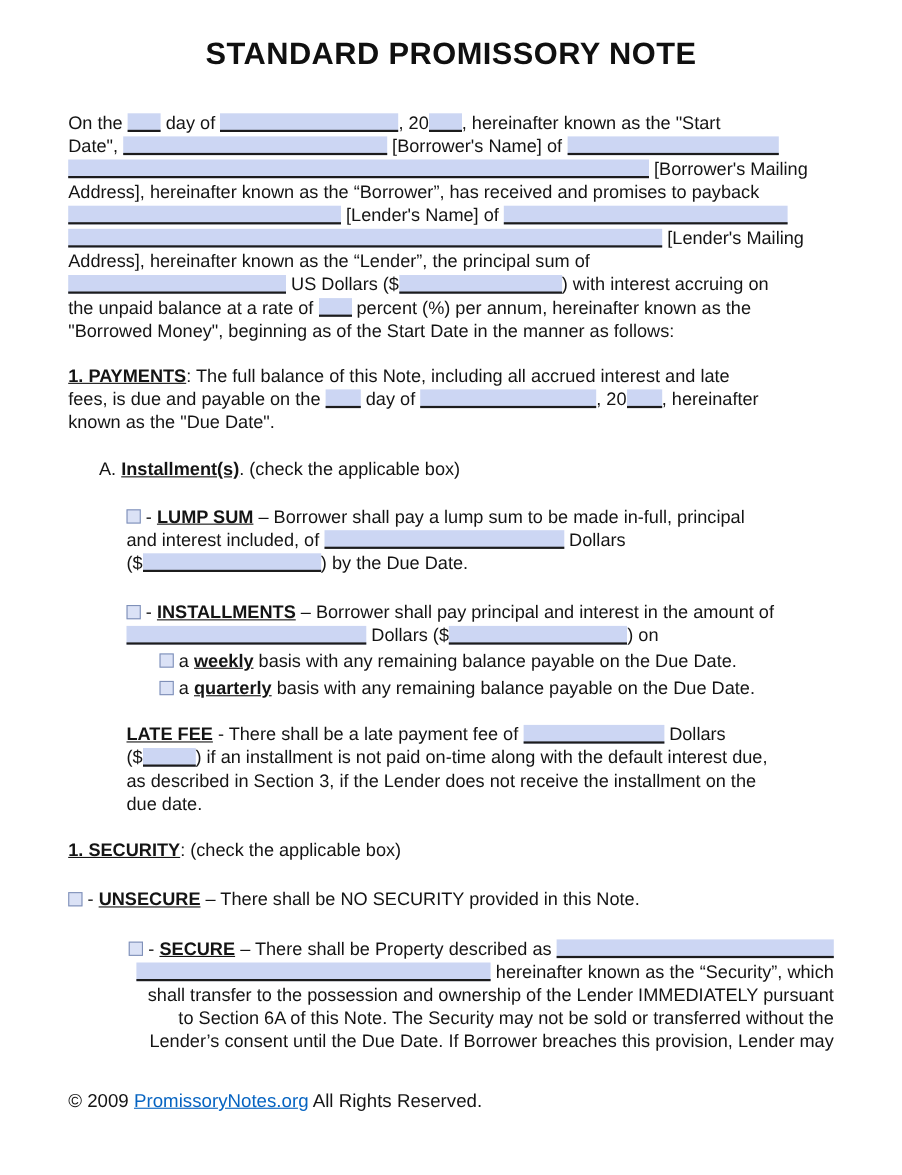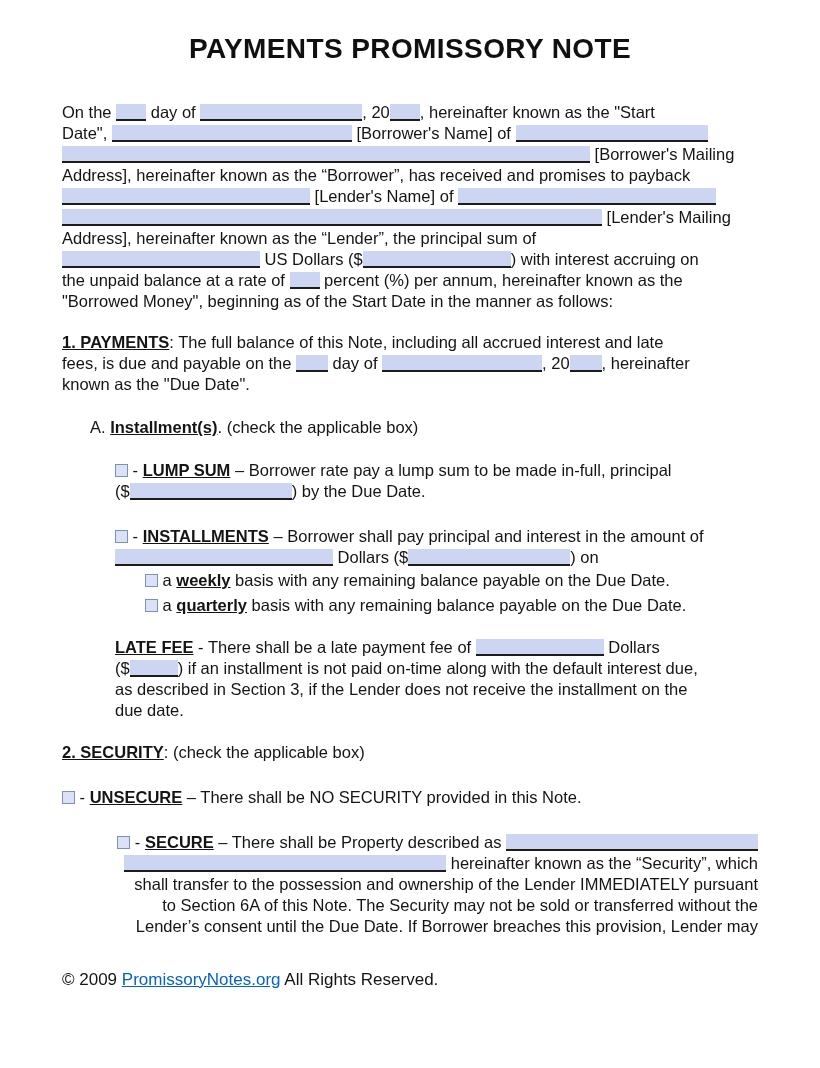--- a/index.html
+++ b/index.html
@@ -38,21 +38,21 @@
   .unsecure { margin-top:24px; }
   .secure { margin-top:24px;text-align:right; }
   .footer { margin-top:32px; font-size:17px; height:21px; line-height:21px; white-space:pre; }
   .footer a { color:#0563c1; text-decoration:underline; cursor:pointer; }
 </style>
 </head>
 <body>
 
 <div class="page">
 
-  <h1 class="title">PAYMENTS PROMISSORY NOTE</h1>
+  <h1 class="title">STANDARD PROMISSORY NOTE</h1>
 
   <div class="intro">
     <div class="line"><span>On the </span><span class="blank w30"></span><span> day of </span><span class="blank w162"></span><span>, 20</span><span class="blank w30"></span><span>, hereinafter known as the "Start</span></div>
     <div class="line"><span>Date", </span><span class="blank w240"></span><span> [Borrower's Name] of </span><span class="blank w192"></span></div>
     <div class="line"><span class="blank w528"></span><span> [Borrower's Mailing</span></div>
     <div class="line"><span>Address], hereinafter known as the “Borrower”, has received and promises to payback</span></div>
     <div class="line"><span class="blank w248"></span><span> [Lender's Name] of </span><span class="blank w258"></span></div>
     <div class="line"><span class="blank w540"></span><span> [Lender's Mailing</span></div>
     <div class="line"><span>Address], hereinafter known as the “Lender”, the principal sum of</span></div>
     <div class="line"><span class="blank w198"></span><span> US Dollars ($</span><span class="blank w148"></span><span>) with interest accruing on</span></div>
@@ -64,21 +64,22 @@
     <div class="line"><span class="b">1. PAYMENTS</span><span>: The full balance of this Note, including all accrued interest and late</span></div>
     <div class="line"><span>fees, is due and payable on the </span><span class="blank w32"></span><span> day of </span><span class="blank w160"></span><span>, 20</span><span class="blank w32"></span><span>, hereinafter</span></div>
     <div class="line"><span>known as the "Due Date".</span></div>
   </div>
 
   <div class="inst-heading">
     <div class="line"><span>A. </span><span class="b">Installment(s)</span><span>. (check the applicable box)</span></div>
   </div>
 
   <div class="lump">
-    <div class="line"><span class="checkbox"></span><span> - </span><span class="b">LUMP SUM</span><span> – Borrower rate pay a lump sum to be made in-full, principal</span></div>
+    <div class="line"><span class="checkbox"></span><span> - </span><span class="b">LUMP SUM</span><span> – Borrower shall pay a lump sum to be made in-full, principal</span></div>
+    <div class="line"><span>and interest included, of </span><span class="blank w218"></span><span> Dollars</span></div>
     <div class="line"><span>($</span><span class="blank w162"></span><span>) by the Due Date.</span></div>
   </div>
 
   <div class="installments">
     <div class="line"><span class="checkbox"></span><span> - </span><span class="b">INSTALLMENTS</span><span> – Borrower shall pay principal and interest in the amount of</span></div>
     <div class="line"><span class="blank w218"></span><span> Dollars ($</span><span class="blank w162"></span><span>) on</span></div>
   </div>
 
   <div class="basis">
     <div class="line"><span class="checkbox"></span><span> a </span><span class="b">weekly</span><span> basis with any remaining balance payable on the Due Date.</span></div>
@@ -86,21 +87,21 @@
   </div>
 
   <div class="latefee">
     <div class="line"><span class="b">LATE FEE</span><span> - There shall be a late payment fee of </span><span class="blank w128"></span><span> Dollars</span></div>
     <div class="line"><span>($</span><span class="blank w48"></span><span>) if an installment is not paid on-time along with the default interest due,</span></div>
     <div class="line"><span>as described in Section 3, if the Lender does not receive the installment on the</span></div>
     <div class="line"><span>due date.</span></div>
   </div>
 
   <div class="security-heading">
-    <div class="line"><span class="b">2. SECURITY</span><span>: (check the applicable box)</span></div>
+    <div class="line"><span class="b">1. SECURITY</span><span>: (check the applicable box)</span></div>
   </div>
 
   <div class="unsecure">
     <div class="line"><span class="checkbox"></span><span> - </span><span class="b">UNSECURE</span><span> – There shall be NO SECURITY provided in this Note.</span></div>
   </div>
 
   <div class="secure">
     <div class="line"><span class="checkbox"></span><span> - </span><span class="b">SECURE</span><span> – There shall be Property described as </span><span class="blank w252"></span></div>
     <div class="line"><span class="blank w322"></span><span> hereinafter known as the “Security”, which</span></div>
     <div class="line"><span>shall transfer to the possession and ownership of the Lender IMMEDIATELY pursuant</span></div>

